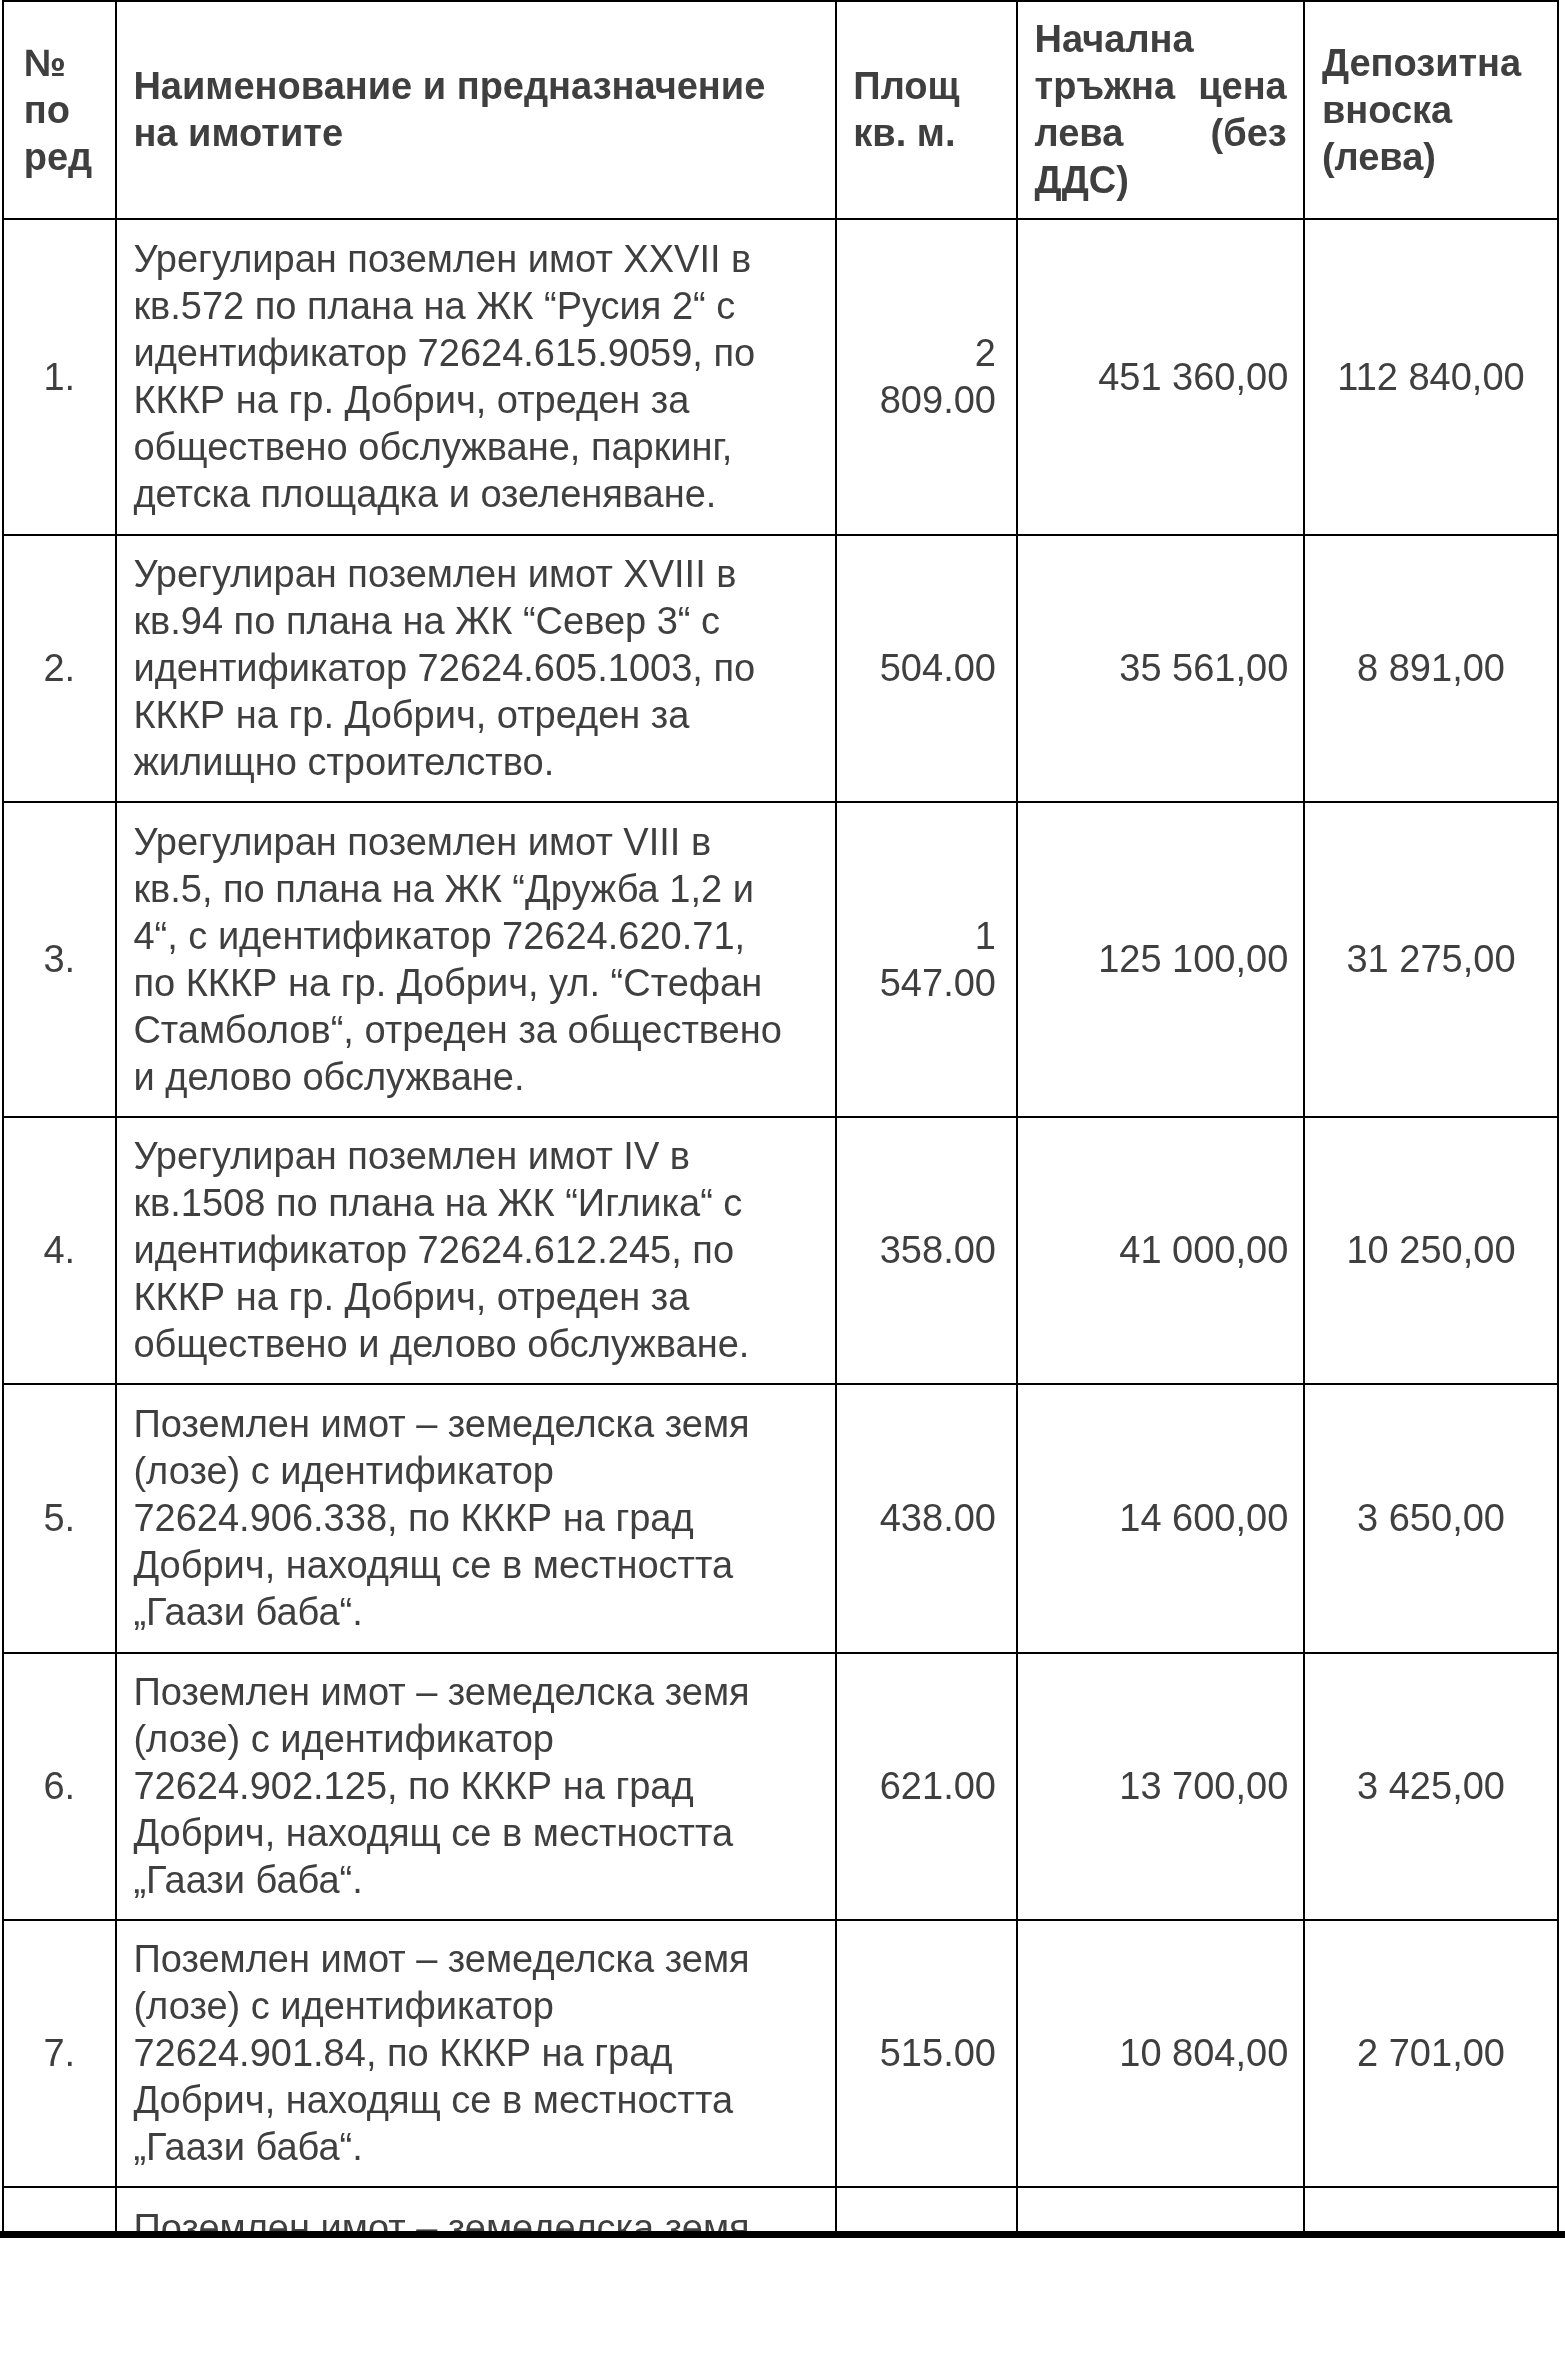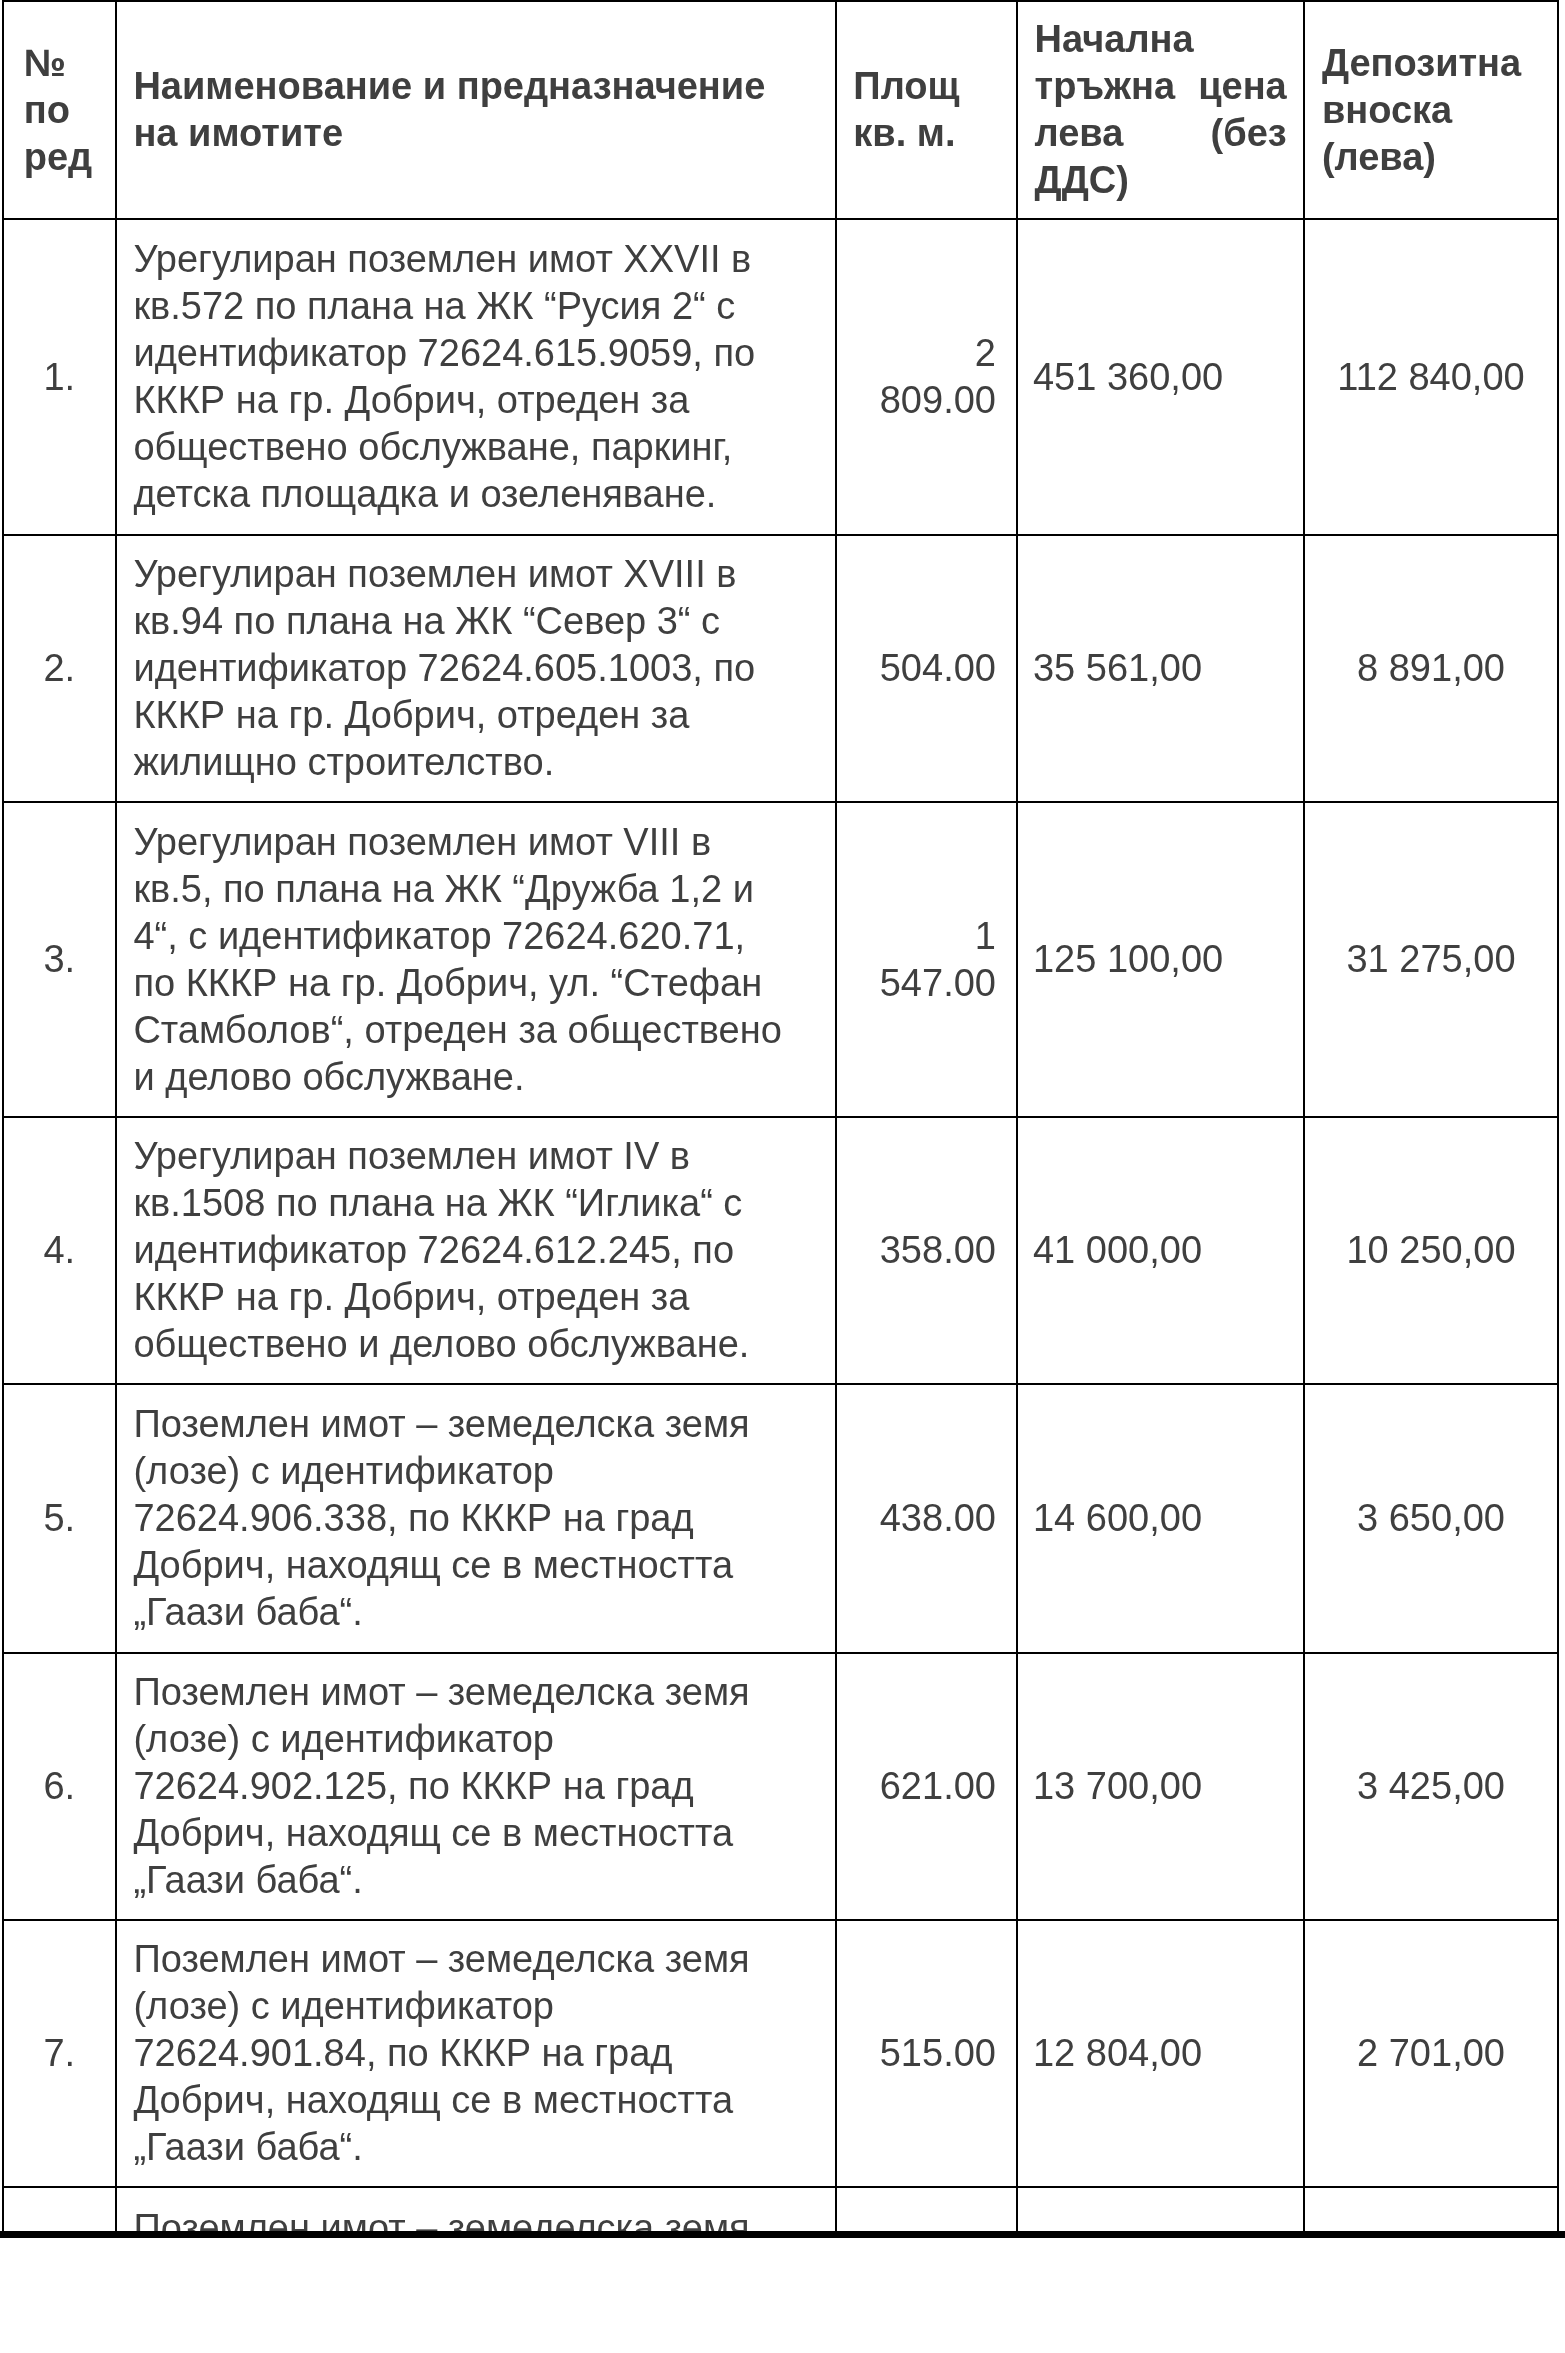--- a/index.html
+++ b/index.html
@@ -39,21 +39,21 @@
   
   th.h1 { padding: 8.3px 6.6px 8.3px 20px; }
   th.h2 { padding: 8.3px 65px 8.3px 16.6px; margin-top: 32px; }
   th.h3 { padding: 8.3px 16.6px; border-radius: 16px; }
   th.h4 { padding: 8.3px 16.6px; text-align: justify; border-radius: 6px; }
   th.h5 { padding: 8.3px 16.6px; }
   
   td.num     { text-align: center; }
   td.desc    { text-align: left; padding: 15px 40px 15px 16.6px; }
   td.area    { text-align: right; padding: 0 20px; }
-  td.price   { text-align: left; padding: 0 15px; }
+  td.price   { text-align: right; padding: 0 15px; }
   td.deposit { text-align: center; padding: 0 15px; margin-top: 41px; }
   
   tr.hdr  { height: 218px; }
   tr.r0 { height: 316px; }
   tr.r1 { height: 265px; }
   tr.r2 { height: 315px; }
   tr.r3 { height: 265px; }
   tr.r4 { height: 269px; }
   tr.r5 { height: 265px; }
   tr.r6 { height: 265px; }
@@ -129,21 +129,21 @@
           <td class="num">6.</td>
           <td class="desc">Поземлен имот – земеделска земя (лозе) с идентификатор 72624.902.125, по КККР на град Добрич, находящ се в местността „Гаази баба“.</td>
           <td class="area">621.00</td>
           <td class="price">13 700,00</td>
           <td class="deposit">3 425,00</td>
         </tr>
         <tr class="r6">
           <td class="num">7.</td>
           <td class="desc">Поземлен имот – земеделска земя (лозе) с идентификатор 72624.901.84, по КККР на град Добрич, находящ се в местността „Гаази баба“.</td>
           <td class="area">515.00</td>
-          <td class="price">12 804,00</td>
+          <td class="price">10 804,00</td>
           <td class="deposit">2 701,00</td>
         </tr>
         <tr class="r7">
           <td class="num">8.</td>
           <td class="desc">Поземлен имот – земеделска земя (лозе) с идентификатор 72624.903.7, по КККР на град</td>
           <td class="area">700.00</td>
           <td class="price">19 950,00</td>
           <td class="deposit">4 987,00</td>
         </tr>
       </tbody>

